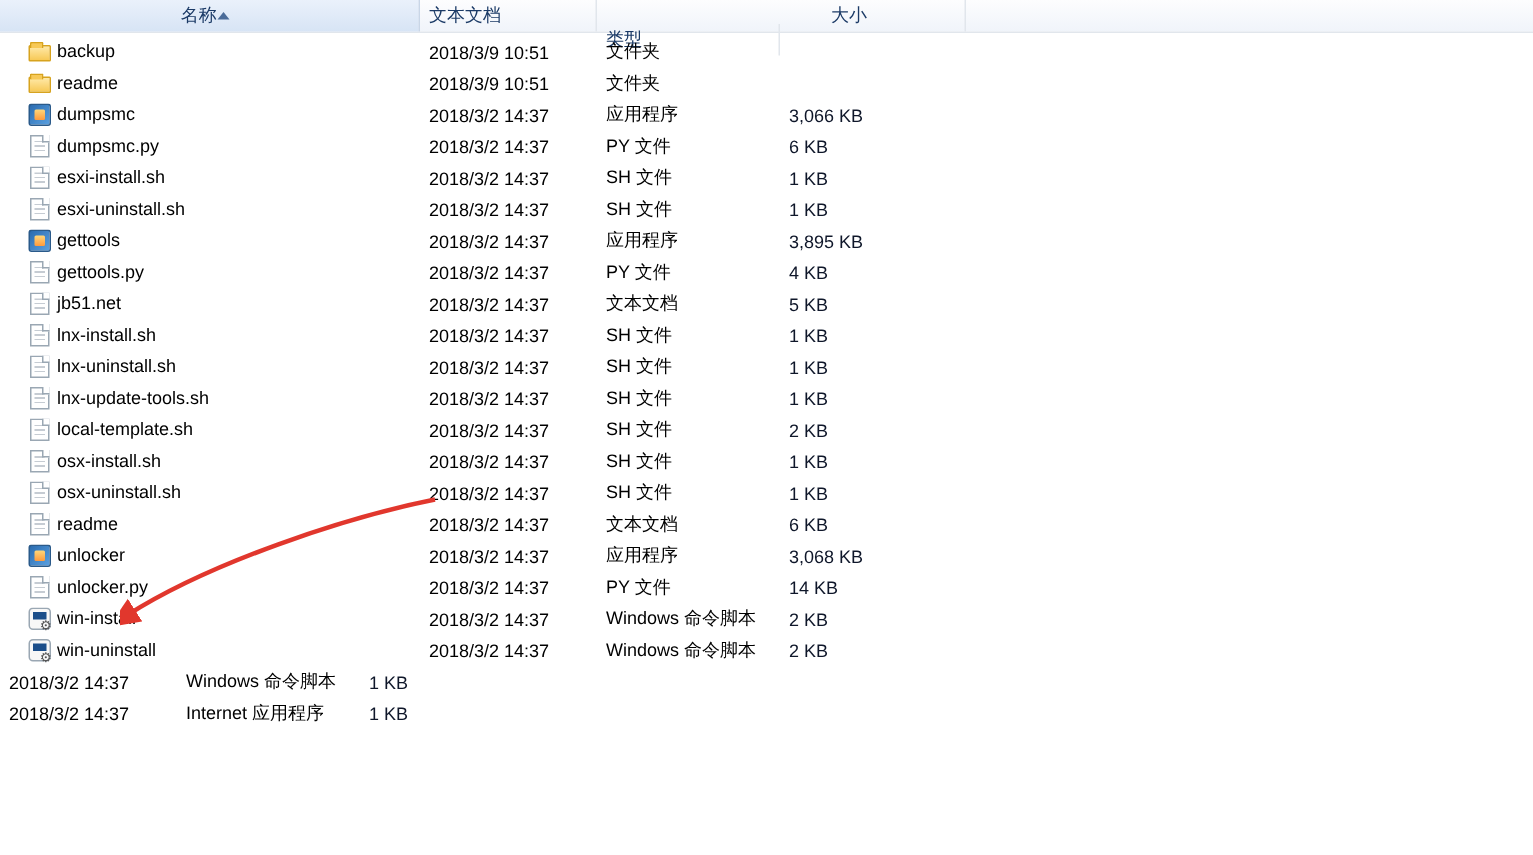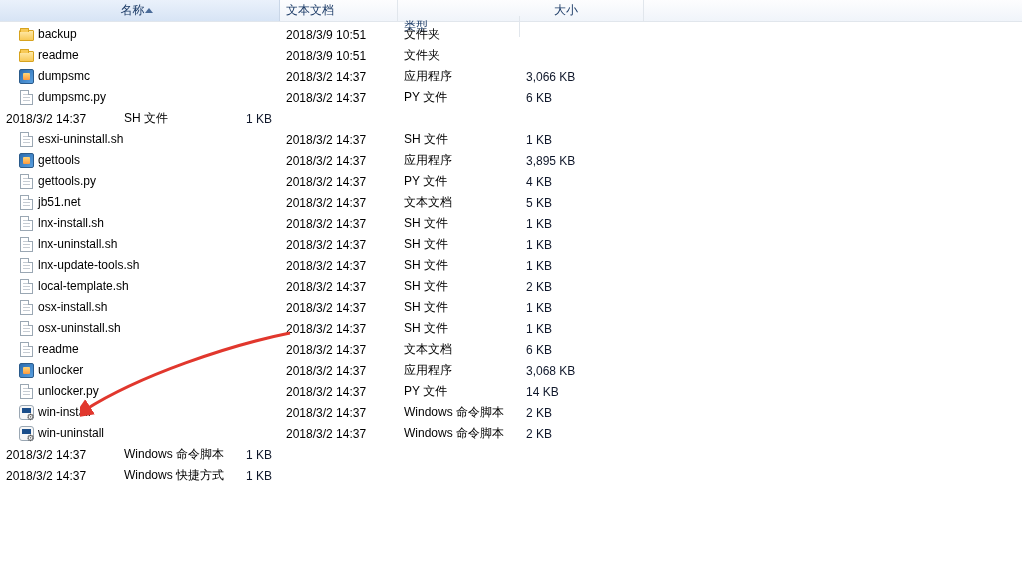--- a/index.html
+++ b/index.html
@@ -157,20 +157,28 @@
             <div class="lns"></div>
           </div>
         </span>
         <span>dumpsmc.py</span>
       </div>
       <div class="cell c-date">2018/3/2 14:37</div>
       <div class="cell c-type">PY 文件</div>
       <div class="cell c-size">6 KB</div>
     </div>
     <div class="row">
+      <div class="cell c-name">
+        <span class="icon">
+          <div class="sheet">
+            <div class="lns"></div>
+          </div>
+        </span>
+        <span>esxi-install.sh</span>
+      </div>
       <div class="cell c-date">2018/3/2 14:37</div>
       <div class="cell c-type">SH 文件</div>
       <div class="cell c-size">1 KB</div>
     </div>
     <div class="row">
       <div class="cell c-name">
         <span class="icon">
           <div class="sheet">
             <div class="lns"></div>
           </div>
@@ -355,21 +363,21 @@
       <div class="cell c-type">Windows 命令脚本</div>
       <div class="cell c-size">2 KB</div>
     </div>
     <div class="row">
       <div class="cell c-date">2018/3/2 14:37</div>
       <div class="cell c-type">Windows 命令脚本</div>
       <div class="cell c-size">1 KB</div>
     </div>
     <div class="row">
       <div class="cell c-date">2018/3/2 14:37</div>
-      <div class="cell c-type">Windows 快捷方式</div>
+      <div class="cell c-type">Internet 应用程序</div>
       <div class="cell c-size">1 KB</div>
     </div>
   </div>
 
 <div class="arrow-wrap">
   <svg viewBox="0 0 220 100">
     <defs>
       <marker id="ah" markerWidth="8" markerHeight="8" refX="2" refY="3" orient="auto">
         <path d="M0,0 L0,6 L7,3 z" fill="#e1372d"></path>
       </marker>

